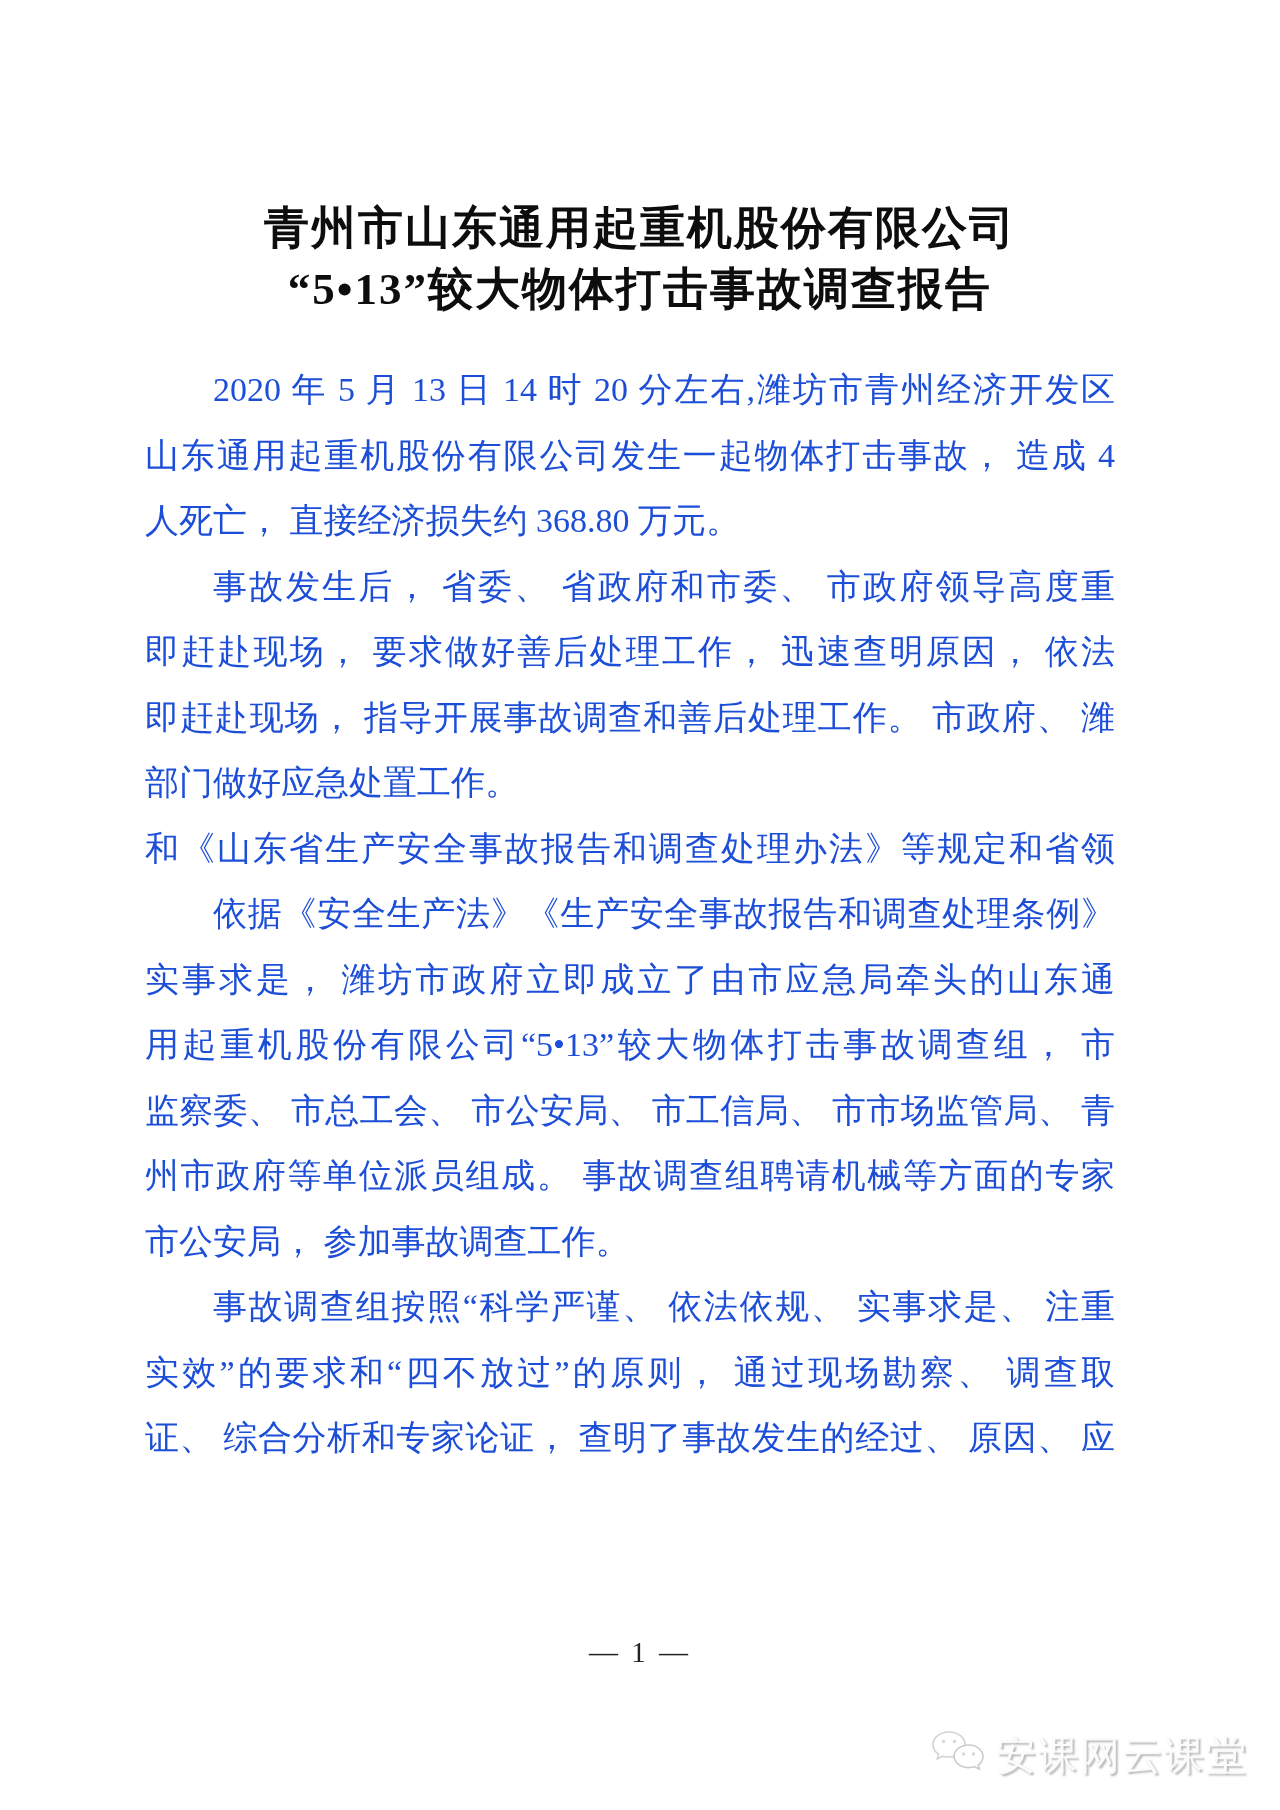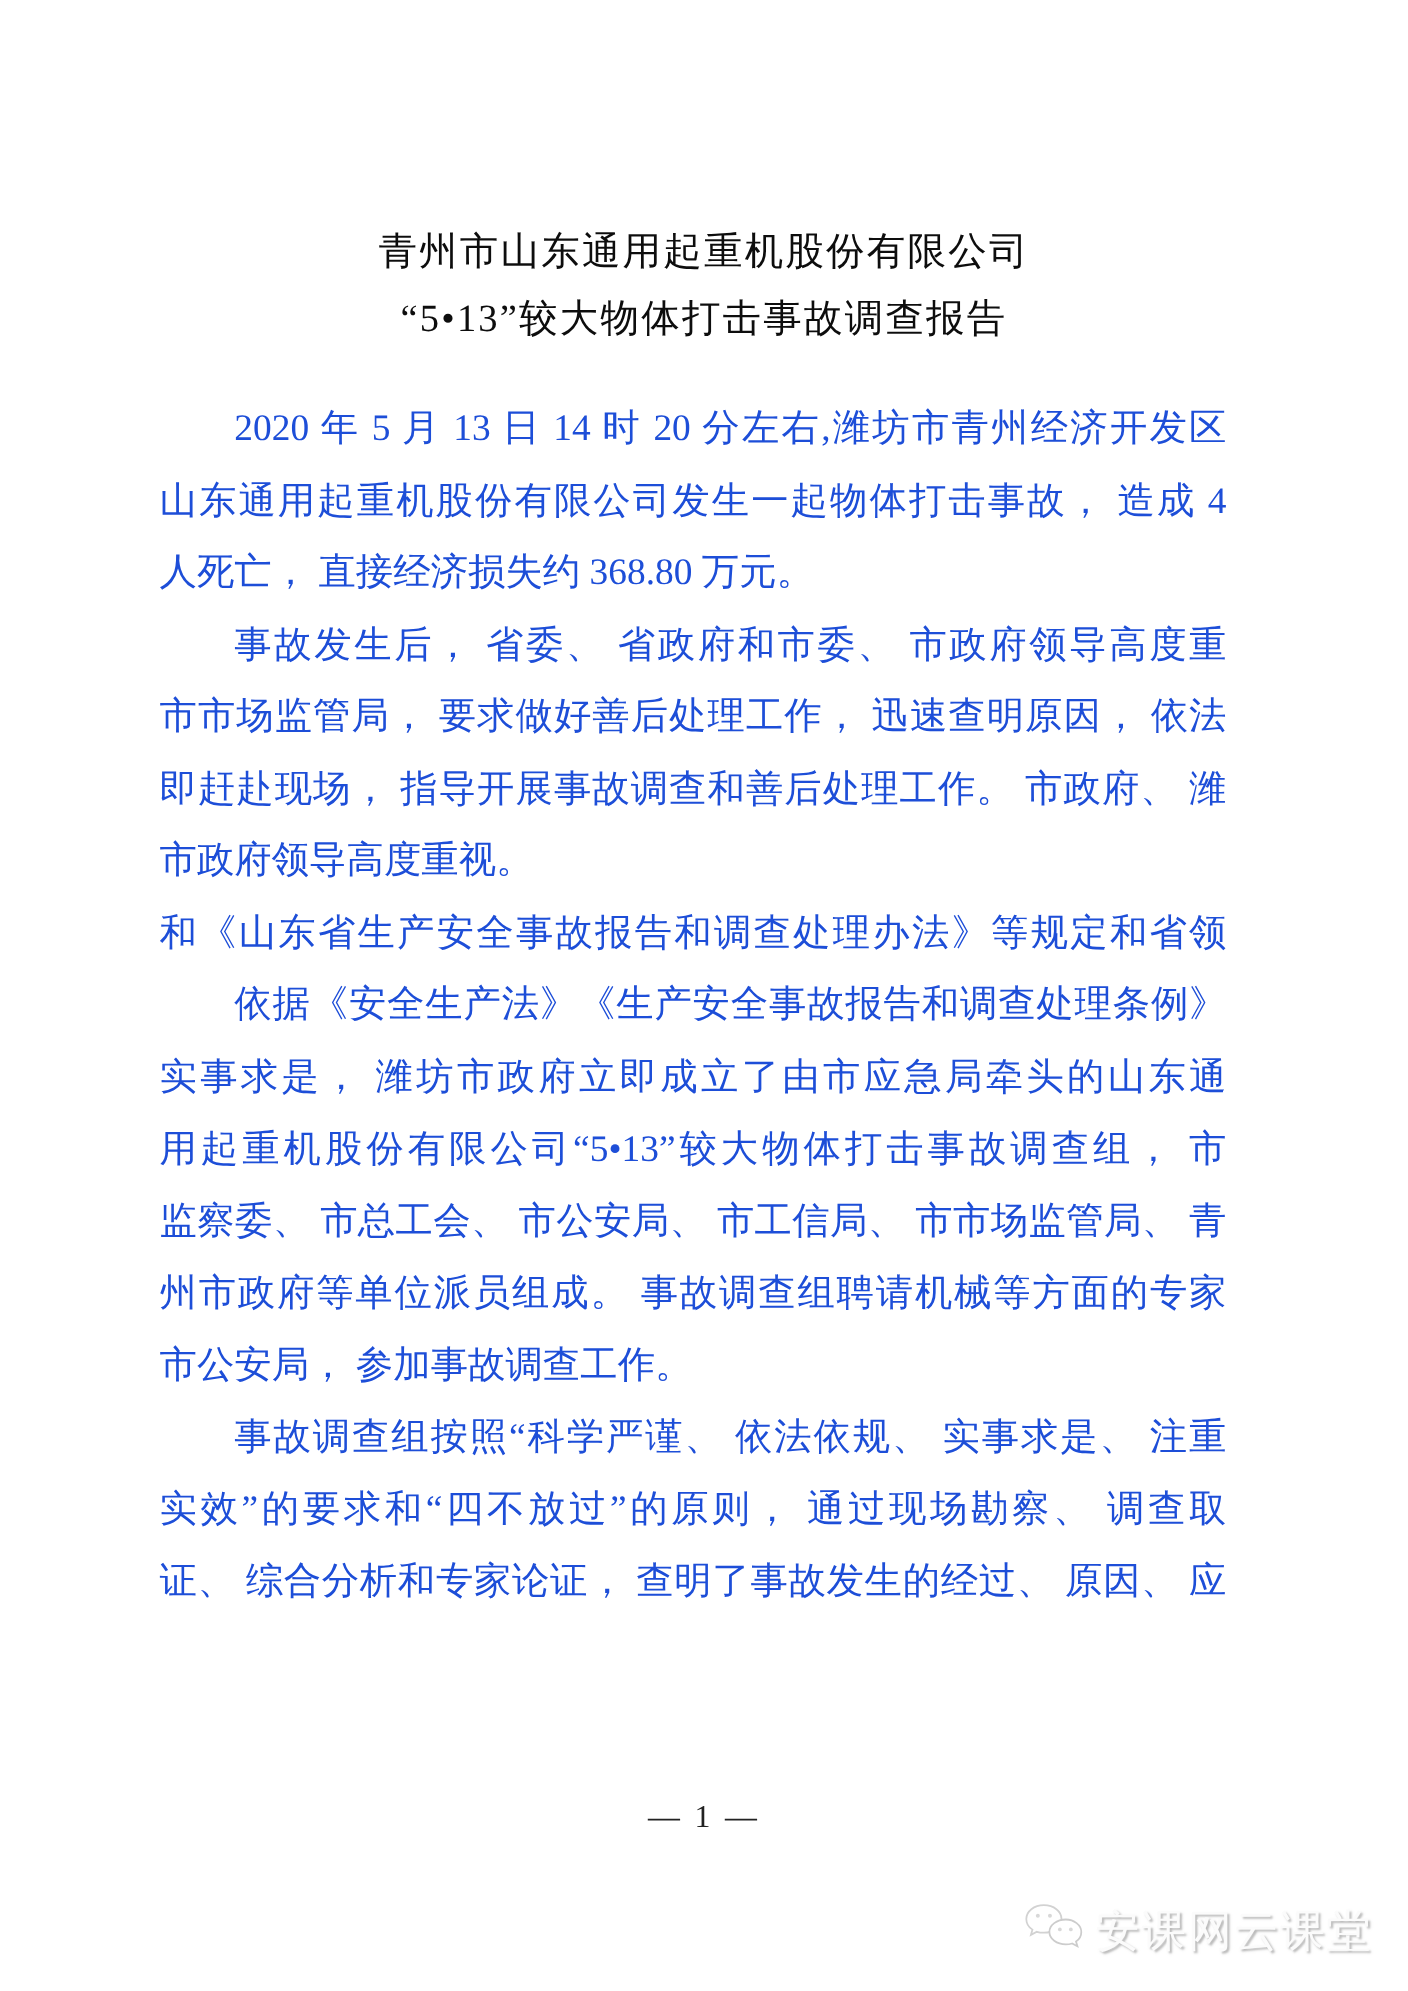--- a/index.html
+++ b/index.html
@@ -15,22 +15,22 @@
   }
 
   
   .doc-title {
     position: absolute;
     top: 198px;
     left: 0;
     width: 100%;
     margin: 0;
     text-align: center;
-    font-size: 35px;
-    font-weight: 400;
+    font-size: 45px;
+    font-weight: 700;
     line-height: 61px;
     letter-spacing: 2px;
     color: #0d0d0d;
   }
 
   
   .doc-body {
     position: absolute;
     top: 357px;
     left: 145px;
@@ -87,23 +87,23 @@
   <h1 class="doc-title">
     <div>青州市山东通用起重机股份有限公司</div>
     <div>“5•13”较大物体打击事故调查报告</div>
   </h1>
 
   <div class="doc-body">
     <div class="line para-start">2020 年 5 月 13 日 14 时 20 分左右,潍坊市青州经济开发区</div>
     <div class="line">山东通用起重机股份有限公司发生一起物体打击事故， 造成 4</div>
     <div class="line para-end">人死亡， 直接经济损失约 368.80 万元。</div>
     <div class="line para-start">事故发生后， 省委、 省政府和市委、 市政府领导高度重视，</div>
-    <div class="line">市市场监管局， 要求做好善后处理工作， 迅速查明原因， 依法</div>
+    <div class="line">即赶赴现场， 要求做好善后处理工作， 迅速查明原因， 依法</div>
     <div class="line">即赶赴现场， 指导开展事故调查和善后处理工作。 市政府、 潍</div>
-    <div class="line para-end">市政府领导高度重视。</div>
+    <div class="line para-end">部门做好应急处置工作。</div>
     <div class="line">和《山东省生产安全事故报告和调查处理办法》等规定和省领</div>
     <div class="line para-start">依据《安全生产法》《生产安全事故报告和调查处理条例》</div>
     <div class="line">实事求是， 潍坊市政府立即成立了由市应急局牵头的山东通</div>
     <div class="line">用起重机股份有限公司“5•13”较大物体打击事故调查组， 市</div>
     <div class="line">监察委、 市总工会、 市公安局、 市工信局、 市市场监管局、 青</div>
     <div class="line">州市政府等单位派员组成。 事故调查组聘请机械等方面的专家</div>
     <div class="line para-end">市公安局， 参加事故调查工作。</div>
     <div class="line para-start">事故调查组按照“科学严谨、 依法依规、 实事求是、 注重</div>
     <div class="line">实效”的要求和“四不放过”的原则， 通过现场勘察、 调查取</div>
     <div class="line">证、 综合分析和专家论证， 查明了事故发生的经过、 原因、 应</div>

